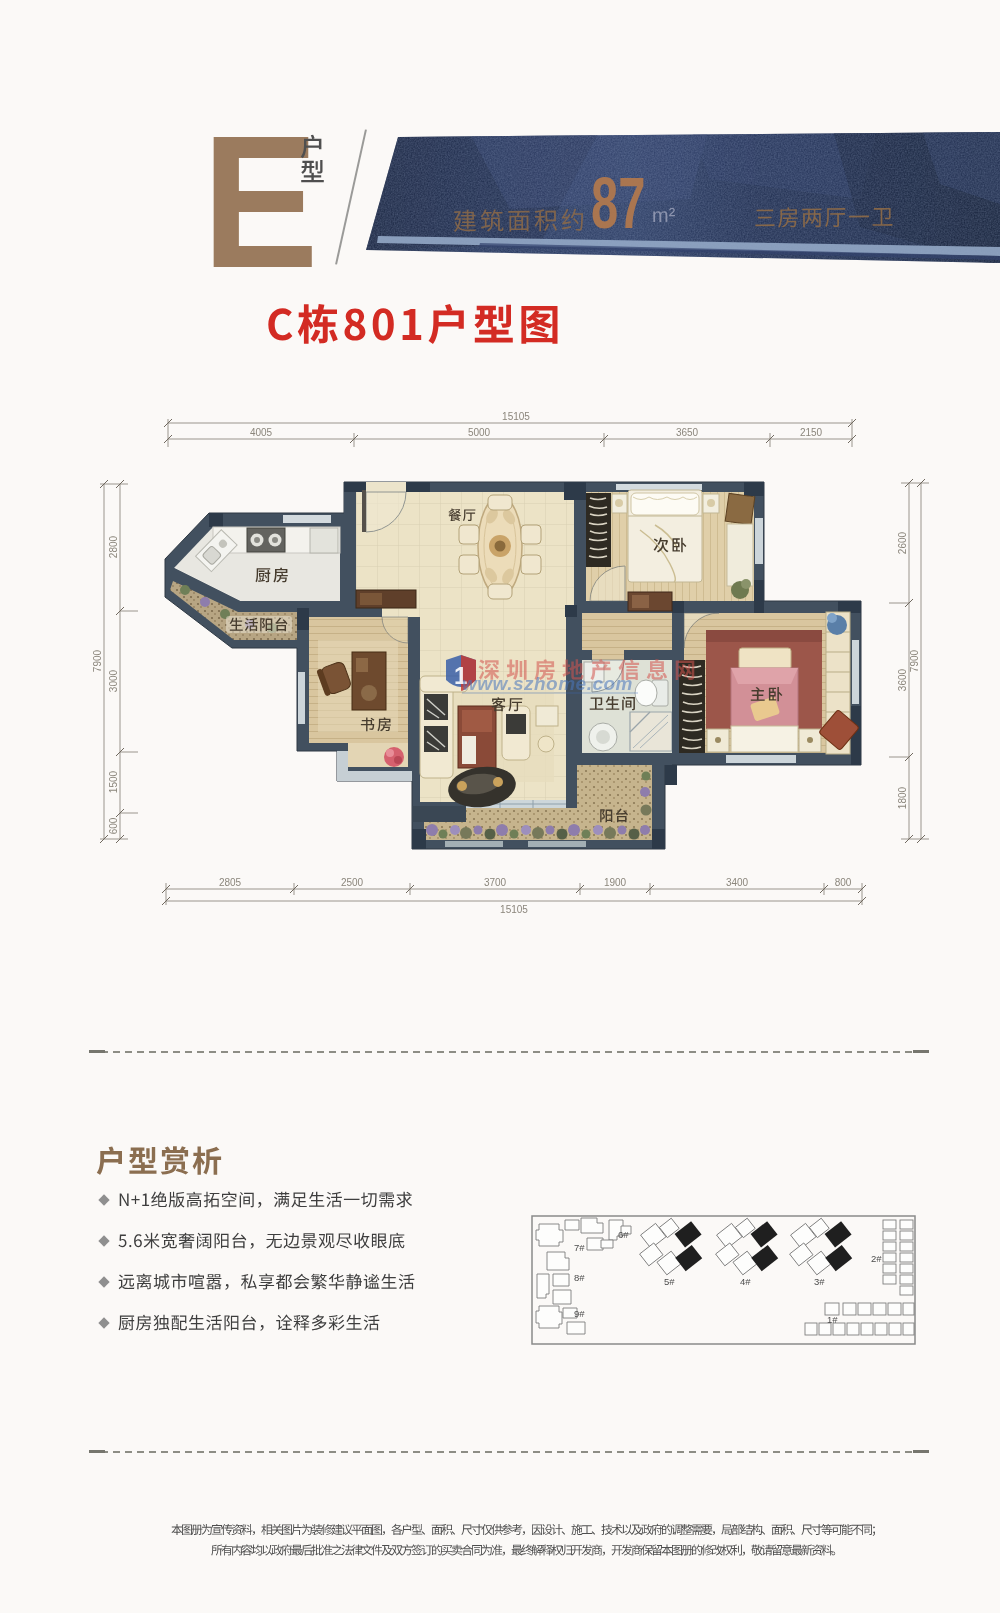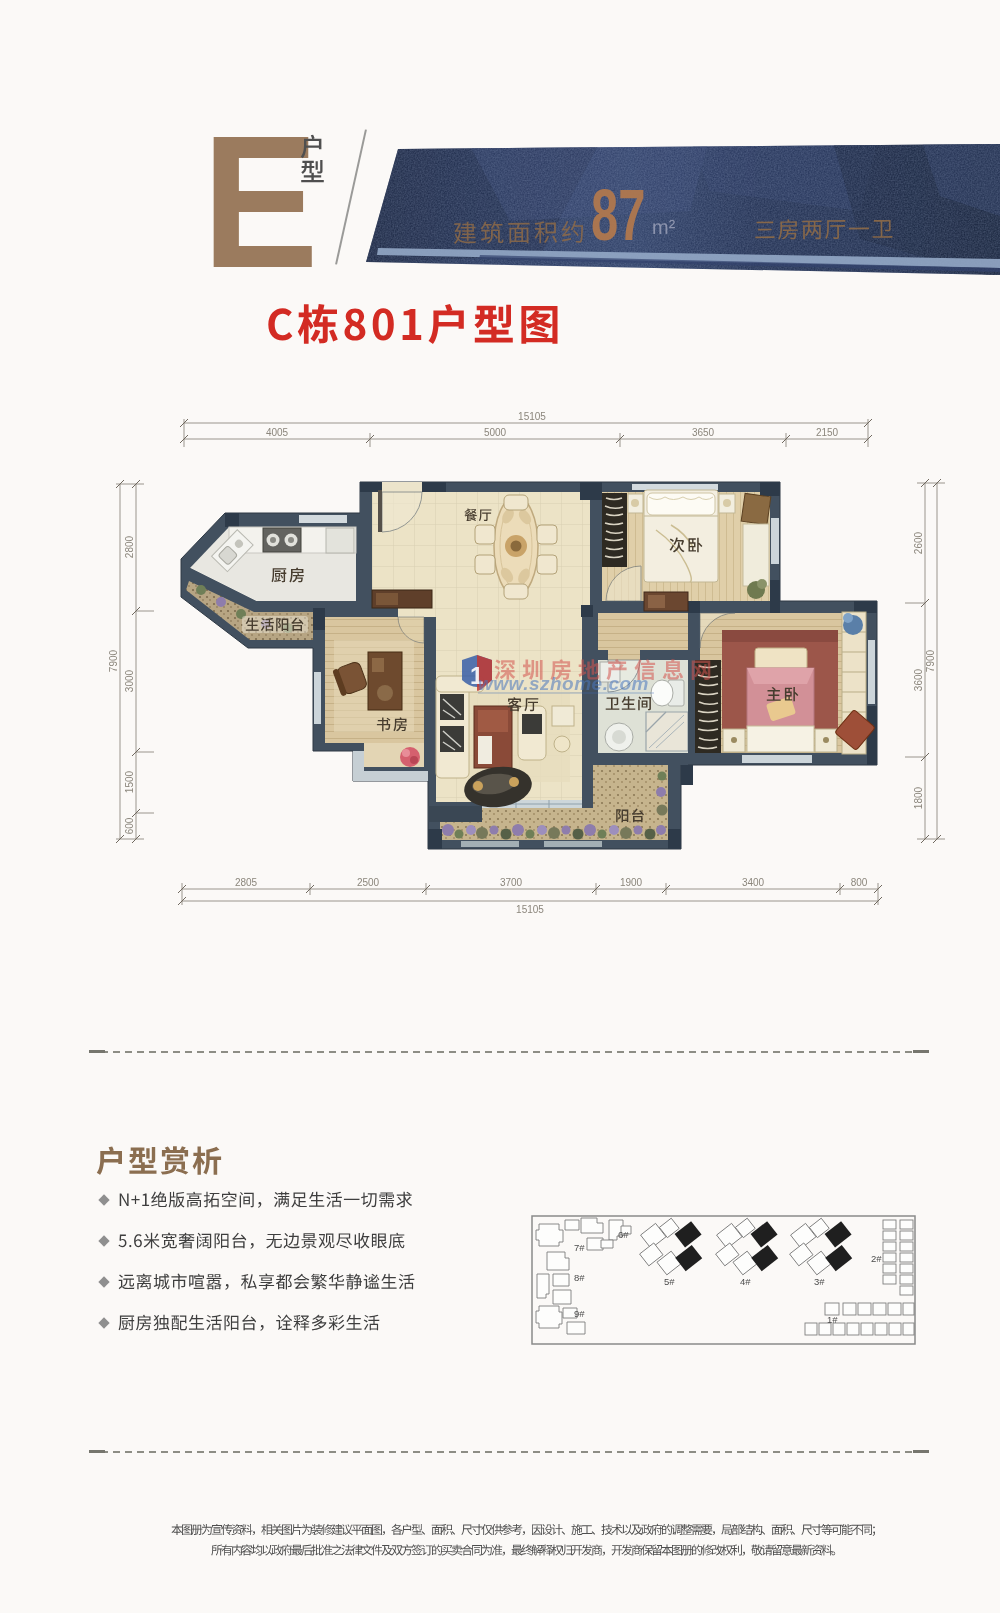--- a/index.html
+++ b/index.html
@@ -10,21 +10,21 @@
 <body>
 
 <div class="abs" style="left:202px;top:106px;font-size:190px;font-weight:bold;color:#9b7b5e;line-height:1;transform:scaleX(0.92);transform-origin:left top;">E</div>
 
 <svg class="abs" style="left:299px;top:134px;" width="40" height="70" viewBox="0 0 40 70">
 <path transform="translate(1,22)" fill="#4f4f4f" d="M6.4 -15.1H18.9V-10.5H6.4L6.4 -11.7ZM10.8 -20.7C11.2 -19.6 11.8 -18.2 12.1 -17.3H4.0V-11.7C4.0 -8.0 3.7 -2.8 0.8 0.8C1.3 1.1 2.4 1.8 2.8 2.3C5.2 -0.6 6.0 -4.7 6.3 -8.3H18.9V-6.8H21.4V-17.3H13.2L14.6 -17.7C14.3 -18.7 13.7 -20.1 13.1 -21.2Z M15.6 5.3V13.8H17.8V5.3ZM20.2 4.1V15.0C20.2 15.4 20.2 15.5 19.8 15.5C19.4 15.5 18.2 15.5 16.9 15.5C17.2 16.1 17.5 17.0 17.6 17.6C19.4 17.6 20.6 17.6 21.4 17.2C22.3 16.9 22.5 16.3 22.5 15.1V4.1ZM9.5 6.9V10.0H6.8V6.9ZM3.8 19.2V21.4H11.4V24.1H1.2V26.2H23.8V24.1H13.8V21.4H21.2V19.2H13.8V16.8H11.7V12.1H14.3V10.0H11.7V6.9H13.8V4.8H2.4V6.9H4.6V10.0H1.6V12.1H4.4C4.1 13.6 3.2 15.1 1.2 16.2C1.6 16.6 2.5 17.4 2.8 17.9C5.3 16.4 6.3 14.2 6.6 12.1H9.5V17.2H11.4V19.2Z"></path>
   </svg>
 
 <div class="abs" style="left:350px;top:128px;width:2px;height:138px;background:#9a9a98;transform:rotate(12.5deg);transform-origin:center center;"></div>
 
-<div class="abs" style="left:360px;top:116px;width:640px;height:170px;">
+<div class="abs" style="left:360px;top:104px;width:640px;height:170px;">
 <svg width="640" height="170" viewBox="0 0 640 170">
   <defs>
     <linearGradient id="bg1" x1="0" y1="0" x2="1" y2="0">
       <stop offset="0" stop-color="#1a2640"></stop>
       <stop offset="0.18" stop-color="#243459"></stop>
       <stop offset="0.42" stop-color="#2b3c63"></stop>
       <stop offset="0.62" stop-color="#1e2c4e"></stop>
       <stop offset="0.83" stop-color="#1c2a4a"></stop>
       <stop offset="1" stop-color="#16223a"></stop>
     </linearGradient>
@@ -54,21 +54,21 @@
   <text x="0" y="0" font-size="72" font-weight="bold" fill="#b0784e" opacity="0.95" transform="translate(231,124) scale(0.68,1)">87</text>
   <text x="292" y="118" font-size="20" fill="#9aa0b8" opacity="0.85" transform="rotate(-0.5 292 118)">m²</text>
   <path transform="translate(394,122) rotate(-0.5)" fill="#8d6a48" opacity="0.92" d="M2.7 -16.3V-14.7H19.3V-16.3ZM4.1 -9.2V-7.5H17.6V-9.2ZM1.4 -1.5V0.2H20.5V-1.5Z M34.6 -10.5C35.0 -9.8 35.6 -8.8 35.9 -8.2H28.9V-6.8H33.0C32.7 -3.4 31.8 -0.9 27.9 0.5C28.2 0.8 28.6 1.3 28.8 1.7C31.8 0.6 33.3 -1.2 34.0 -3.5H40.6C40.4 -1.3 40.1 -0.3 39.8 0.0C39.6 0.2 39.4 0.2 38.9 0.2C38.5 0.2 37.3 0.2 36.1 0.1C36.3 0.5 36.5 1.1 36.5 1.5C37.8 1.5 39.0 1.6 39.6 1.5C40.3 1.5 40.7 1.4 41.1 1.0C41.7 0.4 42.0 -0.9 42.3 -4.2C42.3 -4.4 42.3 -4.8 42.3 -4.8H34.4C34.5 -5.4 34.6 -6.1 34.7 -6.8H43.7V-8.2H36.2L37.4 -8.7C37.1 -9.3 36.5 -10.3 36.0 -11.0ZM33.2 -18.0C33.5 -17.5 33.8 -16.9 34.0 -16.3H26.5V-11.0C26.5 -7.6 26.3 -2.6 24.2 0.9C24.6 1.1 25.4 1.5 25.7 1.7C27.8 -2.0 28.2 -7.4 28.2 -11.0V-11.1H43.0V-16.3H35.8C35.6 -17.0 35.2 -17.8 34.9 -18.5ZM28.2 -14.9H41.3V-12.5H28.2Z M49.2 -12.3V1.8H50.9V-10.8H54.3C54.2 -8.2 53.6 -4.9 51.1 -2.5C51.5 -2.2 52.0 -1.7 52.3 -1.4C53.9 -2.9 54.8 -4.8 55.3 -6.6C56.0 -5.7 56.7 -4.7 57.0 -4.0L58.0 -5.3C57.6 -6.2 56.6 -7.4 55.7 -8.5C55.8 -9.3 55.9 -10.1 55.9 -10.8H59.9C59.8 -8.2 59.3 -4.9 56.7 -2.5C57.1 -2.2 57.7 -1.7 57.9 -1.4C59.5 -3.0 60.4 -4.9 60.9 -6.7C62.1 -5.3 63.3 -3.6 63.9 -2.5L64.9 -3.8C64.2 -5.1 62.7 -7.0 61.3 -8.6C61.4 -9.3 61.5 -10.1 61.5 -10.8H65.2V-0.4C65.2 0.0 65.0 0.1 64.6 0.1C64.2 0.2 62.7 0.2 61.1 0.1C61.4 0.6 61.6 1.3 61.7 1.8C63.7 1.8 65.0 1.8 65.8 1.5C66.6 1.2 66.8 0.7 66.8 -0.3V-12.3H61.6V-15.4H67.7V-16.9H48.3V-15.4H54.3V-12.3ZM55.9 -15.4H60.0V-12.3H55.9Z M73.3 -17.1V-9.6C73.3 -6.4 73.1 -2.3 71.2 0.6C71.6 0.8 72.3 1.4 72.6 1.7C74.6 -1.5 74.9 -6.2 74.9 -9.6V-15.5H91.5V-17.1ZM76.2 -12.1V-10.5H83.3V-0.4C83.3 -0.0 83.2 0.0 82.7 0.1C82.3 0.1 80.7 0.1 79.1 0.0C79.4 0.5 79.7 1.2 79.7 1.7C81.8 1.7 83.2 1.7 83.9 1.4C84.8 1.2 85.0 0.7 85.0 -0.4V-10.5H91.0V-12.1Z M95.0 -9.5V-7.7H115.1V-9.5Z M120.0 -16.9V-15.2H126.7V-0.7H118.6V0.9H138.4V-0.7H128.4V-15.2H135.0V-7.6C135.0 -7.2 134.9 -7.1 134.4 -7.1C134.0 -7.1 132.4 -7.1 130.7 -7.1C131.0 -6.7 131.3 -6.0 131.4 -5.5C133.4 -5.5 134.8 -5.5 135.6 -5.8C136.4 -6.1 136.7 -6.6 136.7 -7.5V-16.9Z"></path>
 </svg>
 </div>
 
 <svg class="abs" style="left:266px;top:299px;" width="330" height="52" viewBox="0 0 330 52">
 <path transform="translate(0,41)" fill="#d32b23" d="M16.5 0.6C20.5 0.6 23.9 -1.0 26.4 -4.0L23.1 -7.9C21.5 -6.0 19.4 -4.8 16.7 -4.8C11.8 -4.8 8.7 -8.9 8.7 -15.6C8.7 -22.3 12.1 -26.3 16.8 -26.3C19.2 -26.3 21.0 -25.2 22.6 -23.7L25.8 -27.7C23.8 -29.8 20.7 -31.7 16.7 -31.7C8.9 -31.7 2.3 -25.7 2.3 -15.4C2.3 -5.0 8.7 0.6 16.5 0.6Z M63.1 -8.9C64.5 -5.5 66.3 -1.2 67.1 1.5L71.8 -0.5C70.9 -3.1 68.9 -7.3 67.4 -10.5ZM49.4 -10.4C48.5 -7.4 46.6 -3.6 44.5 -1.2C45.6 -0.5 47.3 0.9 48.1 1.8C50.6 -0.9 52.9 -5.2 54.4 -9.1ZM37.9 -35.7V-27.4H32.7V-22.7H37.9C36.6 -17.6 34.4 -11.7 31.8 -8.4C32.6 -7.1 33.7 -4.7 34.2 -3.3C35.5 -5.3 36.8 -8.2 37.9 -11.3V3.7H42.6V-15.1C43.4 -13.4 44.2 -11.7 44.6 -10.5L47.5 -13.9C46.8 -15.1 43.6 -20.1 42.6 -21.4V-22.7H45.8V-27.4H42.6V-35.7ZM46.1 -30.5V-25.9H50.7C50.1 -23.4 49.4 -21.5 49.2 -20.7C48.4 -18.9 47.8 -17.8 46.8 -17.4C47.5 -16.1 48.3 -13.6 48.6 -12.6C49.0 -13.0 50.8 -13.2 52.6 -13.2H56.8V-1.9C56.8 -1.3 56.6 -1.2 56.1 -1.2C55.5 -1.2 53.7 -1.1 52.1 -1.2C52.7 0.1 53.3 2.1 53.5 3.4C56.3 3.4 58.4 3.3 59.8 2.6C61.3 1.8 61.7 0.5 61.7 -1.8V-13.2H69.5V-17.8H61.7V-23.4H56.8V-17.8H52.9C54.0 -20.2 55.0 -23.0 56.0 -25.9H71.0V-30.5H57.3C57.7 -32.0 58.1 -33.6 58.4 -35.2L52.7 -35.9C52.5 -34.1 52.2 -32.3 51.8 -30.5Z M88.9 0.6C95.2 0.6 99.4 -3.0 99.4 -7.7C99.4 -12.0 97.0 -14.5 94.2 -16.0V-16.3C96.2 -17.7 98.1 -20.3 98.1 -23.4C98.1 -28.3 94.6 -31.6 89.1 -31.6C83.7 -31.6 79.7 -28.4 79.7 -23.4C79.7 -20.1 81.5 -17.8 83.9 -16.0V-15.8C81.0 -14.3 78.5 -11.7 78.5 -7.7C78.5 -2.9 82.9 0.6 88.9 0.6ZM90.9 -17.8C87.6 -19.1 85.2 -20.5 85.2 -23.4C85.2 -25.9 86.9 -27.3 89.0 -27.3C91.6 -27.3 93.1 -25.5 93.1 -23.0C93.1 -21.1 92.4 -19.3 90.9 -17.8ZM89.1 -3.8C86.2 -3.8 83.9 -5.6 83.9 -8.4C83.9 -10.8 85.0 -12.8 86.7 -14.2C90.7 -12.5 93.6 -11.2 93.6 -7.9C93.6 -5.2 91.7 -3.8 89.1 -3.8Z M117.2 0.6C123.6 0.6 127.8 -5.0 127.8 -15.7C127.8 -26.4 123.6 -31.7 117.2 -31.7C110.9 -31.7 106.7 -26.4 106.7 -15.7C106.7 -5.0 110.9 0.6 117.2 0.6ZM117.2 -4.2C114.5 -4.2 112.5 -6.9 112.5 -15.7C112.5 -24.4 114.5 -26.9 117.2 -26.9C119.9 -26.9 121.9 -24.4 121.9 -15.7C121.9 -6.9 119.9 -4.2 117.2 -4.2Z M136.6 0.0H155.2V-5.0H149.4V-31.1H144.8C142.9 -29.9 140.8 -29.1 137.6 -28.5V-24.7H143.3V-5.0H136.6Z M172.7 -24.7H192.6V-18.1H172.7V-19.8ZM179.0 -34.7C179.7 -33.1 180.5 -30.9 181.0 -29.4H167.4V-19.8C167.4 -13.7 167.0 -5.0 162.5 1.0C163.7 1.6 166.0 3.2 166.9 4.1C170.5 -0.6 171.9 -7.4 172.5 -13.4H192.6V-11.2H197.8V-29.4H183.9L186.4 -30.1C185.9 -31.7 185.0 -34.1 184.0 -35.9Z M232.6 -33.3V-19.0H237.2V-33.3ZM240.2 -35.2V-17.3C240.2 -16.7 240.1 -16.6 239.4 -16.6C238.9 -16.5 236.8 -16.5 234.9 -16.6C235.5 -15.4 236.2 -13.4 236.4 -12.2C239.3 -12.2 241.5 -12.3 243.1 -12.9C244.6 -13.7 245.0 -14.9 245.0 -17.2V-35.2ZM222.2 -29.8V-25.4H218.6V-29.8ZM213.1 -10.2V-5.6H225.3V-2.3H208.8V2.4H246.8V-2.3H230.5V-5.6H242.6V-10.2H230.5V-13.5H226.9V-20.9H230.8V-25.4H226.9V-29.8H229.9V-34.2H210.7V-29.8H214.0V-25.4H209.2V-20.9H213.5C212.9 -18.8 211.4 -16.8 208.4 -15.2C209.2 -14.5 211.0 -12.6 211.6 -11.7C215.8 -14.0 217.6 -17.4 218.3 -20.9H222.2V-12.8H225.3V-10.2Z M255.4 -34.1V3.8H260.2V2.3H286.4V3.8H291.5V-34.1ZM263.6 -5.8C269.2 -5.2 276.1 -3.6 280.3 -2.1H260.2V-14.7C261.0 -13.7 261.7 -12.2 262.1 -11.3C264.4 -11.8 266.7 -12.5 269.0 -13.4L267.4 -11.2C271.0 -10.5 275.4 -9.0 277.9 -7.8L279.9 -10.9C277.6 -12.0 273.6 -13.2 270.2 -13.9C271.4 -14.4 272.6 -14.9 273.6 -15.5C276.9 -13.9 280.5 -12.6 284.1 -11.8C284.6 -12.7 285.5 -14.0 286.4 -15.0V-2.1H280.9L283.0 -5.5C278.7 -7.0 271.6 -8.5 265.8 -9.1ZM269.4 -29.6C267.3 -26.5 263.8 -23.5 260.4 -21.6C261.4 -20.9 263.0 -19.4 263.7 -18.6C264.6 -19.1 265.4 -19.7 266.3 -20.5C267.2 -19.6 268.2 -18.8 269.3 -18.1C266.4 -16.9 263.3 -16.0 260.2 -15.4V-29.6ZM269.8 -29.6H286.4V-15.6C283.5 -16.2 280.5 -17.0 277.9 -18.0C280.7 -20.0 283.2 -22.3 284.9 -24.9L282.1 -26.5L281.4 -26.3H272.1C272.6 -27.0 273.1 -27.6 273.6 -28.3ZM273.5 -20.0C272.0 -20.8 270.6 -21.7 269.5 -22.6H277.6C276.4 -21.7 275.0 -20.8 273.5 -20.0Z"></path>
   </svg>
 
-<div class="abs" style="left:16px;top:395px;width:896px;height:540px;">
+<div class="abs" style="left:0px;top:395px;width:896px;height:540px;">
 <svg id="plan" width="1000" height="540" viewBox="0 395 1000 540" font-family="Liberation Sans,sans-serif">
 <defs>
   <pattern id="dots" width="7" height="7" patternUnits="userSpaceOnUse">
     <rect width="7" height="7" fill="#b7a583"></rect>
     <circle cx="2" cy="2" r="1.1" fill="#7d6b4d"></circle>
     <circle cx="5" cy="5" r="0.9" fill="#93805f"></circle>
   </pattern>
   <pattern id="dots2" width="8" height="8" patternUnits="userSpaceOnUse">
     <rect width="8" height="8" fill="#c6b48d"></rect>
     <circle cx="2" cy="3" r="1.1" fill="#8d7a57"></circle>

